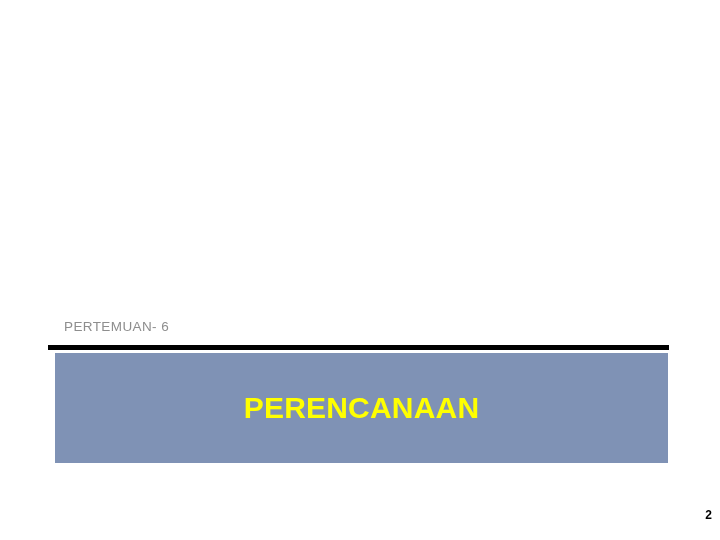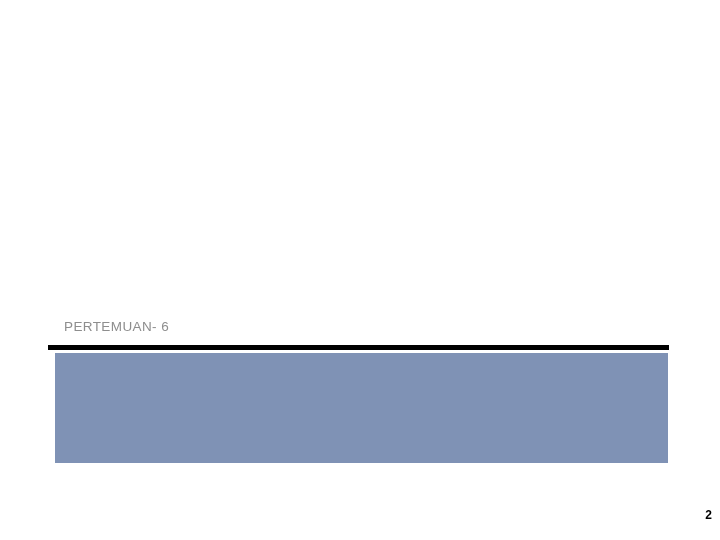--- a/index.html
+++ b/index.html
@@ -106,17 +106,18 @@
 
 <div class="slide">
 
   <div class="content-area"></div>
 
   <div class="eyebrow">PERTEMUAN- 6</div>
 
   <div class="rule"></div>
 
   <div class="title-box">
+    <div class="title-line-1">PERENCANAAN</div>
   </div>
 
   <div class="page-number">2</div>
 
 </div>
 
 </body></html>

